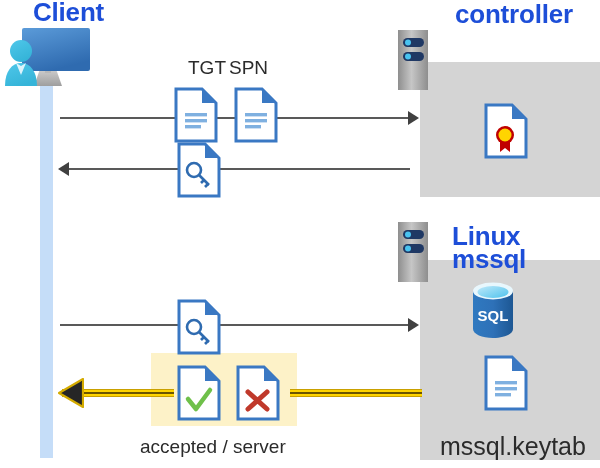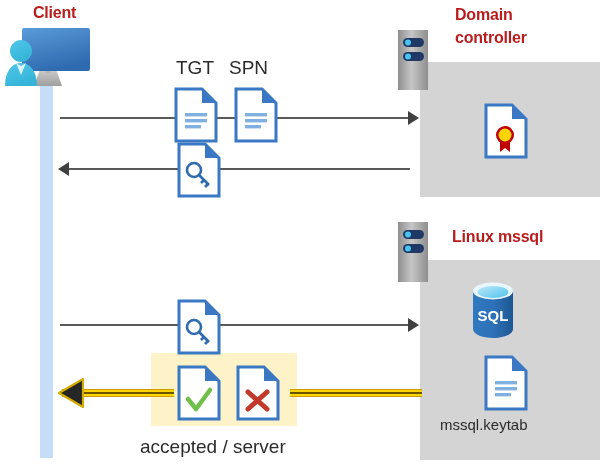--- a/index.html
+++ b/index.html
@@ -2,21 +2,21 @@
 <html><head>
 <meta charset="utf-8">
 <style>
   html,body{margin:0;padding:0;background:#ffffff;}
   body{width:600px;height:468px;position:relative;overflow:hidden;
        font-family:"Liberation Sans","DejaVu Sans",sans-serif;
        -webkit-font-smoothing:antialiased;}
   .abs{position:absolute;}
 
   
-  .title{font-weight:bold;color:#b91c1c;font-size:16px;line-height:23px;letter-spacing:-0.2px;}
+  .title{font-weight:bold;color:#1d4ed8;font-size:26px;line-height:23px;letter-spacing:-0.2px;}
   #client-title{left:33px;top:1px;}
   #dc-title{left:455px;top:3px;width:145px;}
   #linux-title{left:452px;top:225px;}
 
   
   .panel{background:#d4d4d4;}
   #dc-panel{left:420px;top:62px;width:180px;height:135px;}
   #linux-panel{left:420px;top:260px;width:180px;height:200px;}
 
   
@@ -49,24 +49,24 @@
     background:linear-gradient(to bottom,#c9a000 0 1px,#ffd400 1px 3px,#6b5500 3px 5px,#ffd400 5px 7px,#c9a000 7px 8px);}
   #yellow-line-b{left:290px;top:389px;width:132px;height:8px;
     background:linear-gradient(to bottom,#c9a000 0 1px,#ffd400 1px 3px,#6b5500 3px 5px,#ffd400 5px 7px,#c9a000 7px 8px);}
   #yellow-arrowhead{left:58px;top:378px;}
 
   
   #highlight-box{left:151px;top:353px;width:146px;height:73px;background:#fdf2c8;}
 
   
   .doclabel{font-size:19px;color:#2b2b2b;}
-  #tgt-label{left:176px;top:57px;}
+  #tgt-label{left:188px;top:57px;}
   #spn-label{left:229px;top:57px;}
   #accepted-denied{left:140px;top:436px;font-size:19px;color:#2b2b2b;}
-  #keytab-label{left:440px;top:416px;font-size:15px;color:#2b2b2b;}
+  #keytab-label{left:440px;top:432px;font-size:25px;color:#2b2b2b;}
 
   svg{display:block;}
 </style>
 </head>
 <body>
 
 <div class="abs panel" id="dc-panel"></div>
 <div class="abs panel" id="linux-panel"></div>
 
 <div class="abs" id="client-lifeline"></div>
@@ -116,21 +116,20 @@
 
     <path d="M1 61 C1 46 8 38 17 38 C26 38 33 46 33 61 Z" fill="url(#pers)"></path>
 
     <path d="M12 38 L17 50 L22 38 L17 41 Z" fill="#ddf3fb"></path>
   </svg>
 </div>
 
 <div class="abs title" id="client-title">Client</div>
 
 <div class="abs title" id="dc-title">
-  <div>Domain</div>
   <div>controller</div>
 </div>
 
 <div class="abs title" id="linux-title">Linux mssql</div>
 
 <div class="abs" style="left:398px;top:30px;">
   <svg class="rack" viewBox="0 0 30 60">
     <defs>
       <linearGradient id="rk" x1="0" y1="0" x2="1" y2="0">
         <stop offset="0" stop-color="#8e8e8e"></stop>

